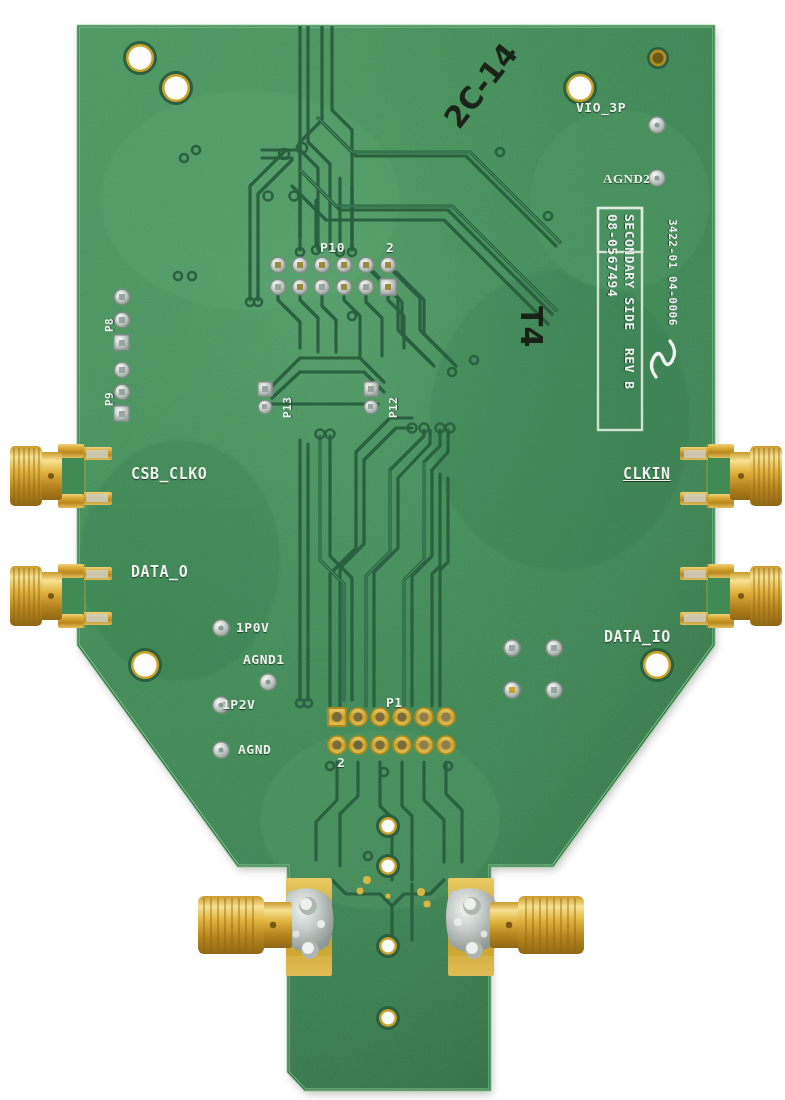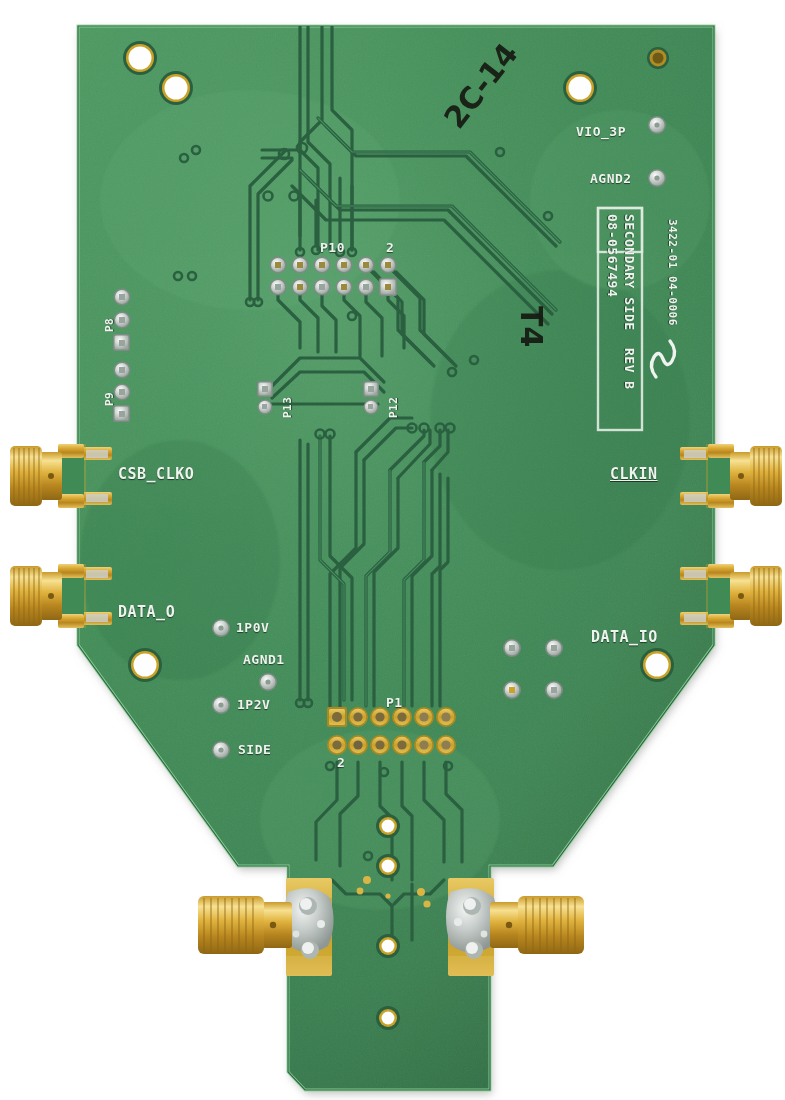--- a/index.html
+++ b/index.html
@@ -7,21 +7,21 @@
   body{width:785px;height:1100px;overflow:hidden;
        font-family:"DejaVu Sans Mono","Liberation Mono",monospace;}
   #stage{position:relative;width:785px;height:1100px;background:#ffffff;}
   #board-svg{position:absolute;left:0;top:0;width:785px;height:1100px;}
 
   .lbl{position:absolute;color:#eef3ee;font-family:"DejaVu Sans Mono","Liberation Mono",monospace;
        font-weight:700;letter-spacing:.5px;white-space:nowrap;
        text-shadow:0 1px 1px rgba(0,0,0,.55);pointer-events:none;}
   .lbl.sm{font-size:11px;}
   .lbl.md{font-size:13px;}
-  .lbl.lg{font-size:15px;}
+  .lbl.lg{font-size:15px;margin-left:13px;}
   .rot90{transform:rotate(-90deg);transform-origin:0 0;}
   .rot90cw{transform:rotate(90deg);transform-origin:0 0;}
 
   .hand{position:absolute;color:#14140f;font-family:"DejaVu Sans","Liberation Sans",sans-serif;
         font-weight:700;pointer-events:none;opacity:.88;}
 </style>
 </head>
 <body>
 
 <div id="stage">
@@ -697,29 +697,29 @@
       <path d="M -14,6 q 10,-8 20,-2 q 8,5 -2,9 q -10,4 -2,9 q 10,6 20,-2" fill="none" stroke="#eef3ee" stroke-width="3.4" stroke-linecap="round"></path>
     </g>
   </svg>
 
   <div class="lbl md rot90cw" style="left:637px;top:214px;">SECONDARY SIDE</div>
   <div class="lbl md rot90cw" style="left:620px;top:214px;">08-0567494</div>
   <div class="lbl md rot90cw" style="left:637px;top:348px;">REV B</div>
 
   <div class="lbl sm rot90cw" style="left:679px;top:219px;">3422-01  04-0006</div>
 
-  <div class="lbl md" style="left:576px;top:124px;">VIO_3P</div>
-  <div class="lbl md" style="left:590px;top:171px;">AGND2</div>
+  <div class="lbl md" style="left:576px;top:100px;">VIO_3P</div>
+  <div class="lbl md" style="left:603px;top:171px;font-family:Liberation Serif, serif;">AGND2</div>
   <div class="lbl md" style="left:236px;top:620px;">1P0V</div>
   <div class="lbl md" style="left:243px;top:652px;">AGND1</div>
-  <div class="lbl md" style="left:237px;top:697px;">1P2V</div>
-  <div class="lbl md" style="left:238px;top:742px;">SIDE</div>
+  <div class="lbl md" style="left:222px;top:697px;">1P2V</div>
+  <div class="lbl md" style="left:238px;top:742px;">AGND</div>
 
   <div class="lbl lg" style="left:118px;top:465px;">CSB_CLKO</div>
-  <div class="lbl lg" style="left:118px;top:603px;">DATA_O</div>
+  <div class="lbl lg" style="left:118px;top:563px;">DATA_O</div>
   <div class="lbl lg" style="left:610px;top:465px;text-decoration:underline;">CLKIN</div>
   <div class="lbl lg" style="left:591px;top:628px;">DATA_IO</div>
 
   <div class="lbl md" style="left:320px;top:240px;">P10</div>
   <div class="lbl md" style="left:386px;top:240px;">2</div>
 
   <div class="lbl sm rot90" style="left:103px;top:332px;">P8</div>
   <div class="lbl sm rot90" style="left:103px;top:406px;">P9</div>
   <div class="lbl sm rot90" style="left:281px;top:418px;">P13</div>
   <div class="lbl sm rot90" style="left:387px;top:418px;">P12</div>

